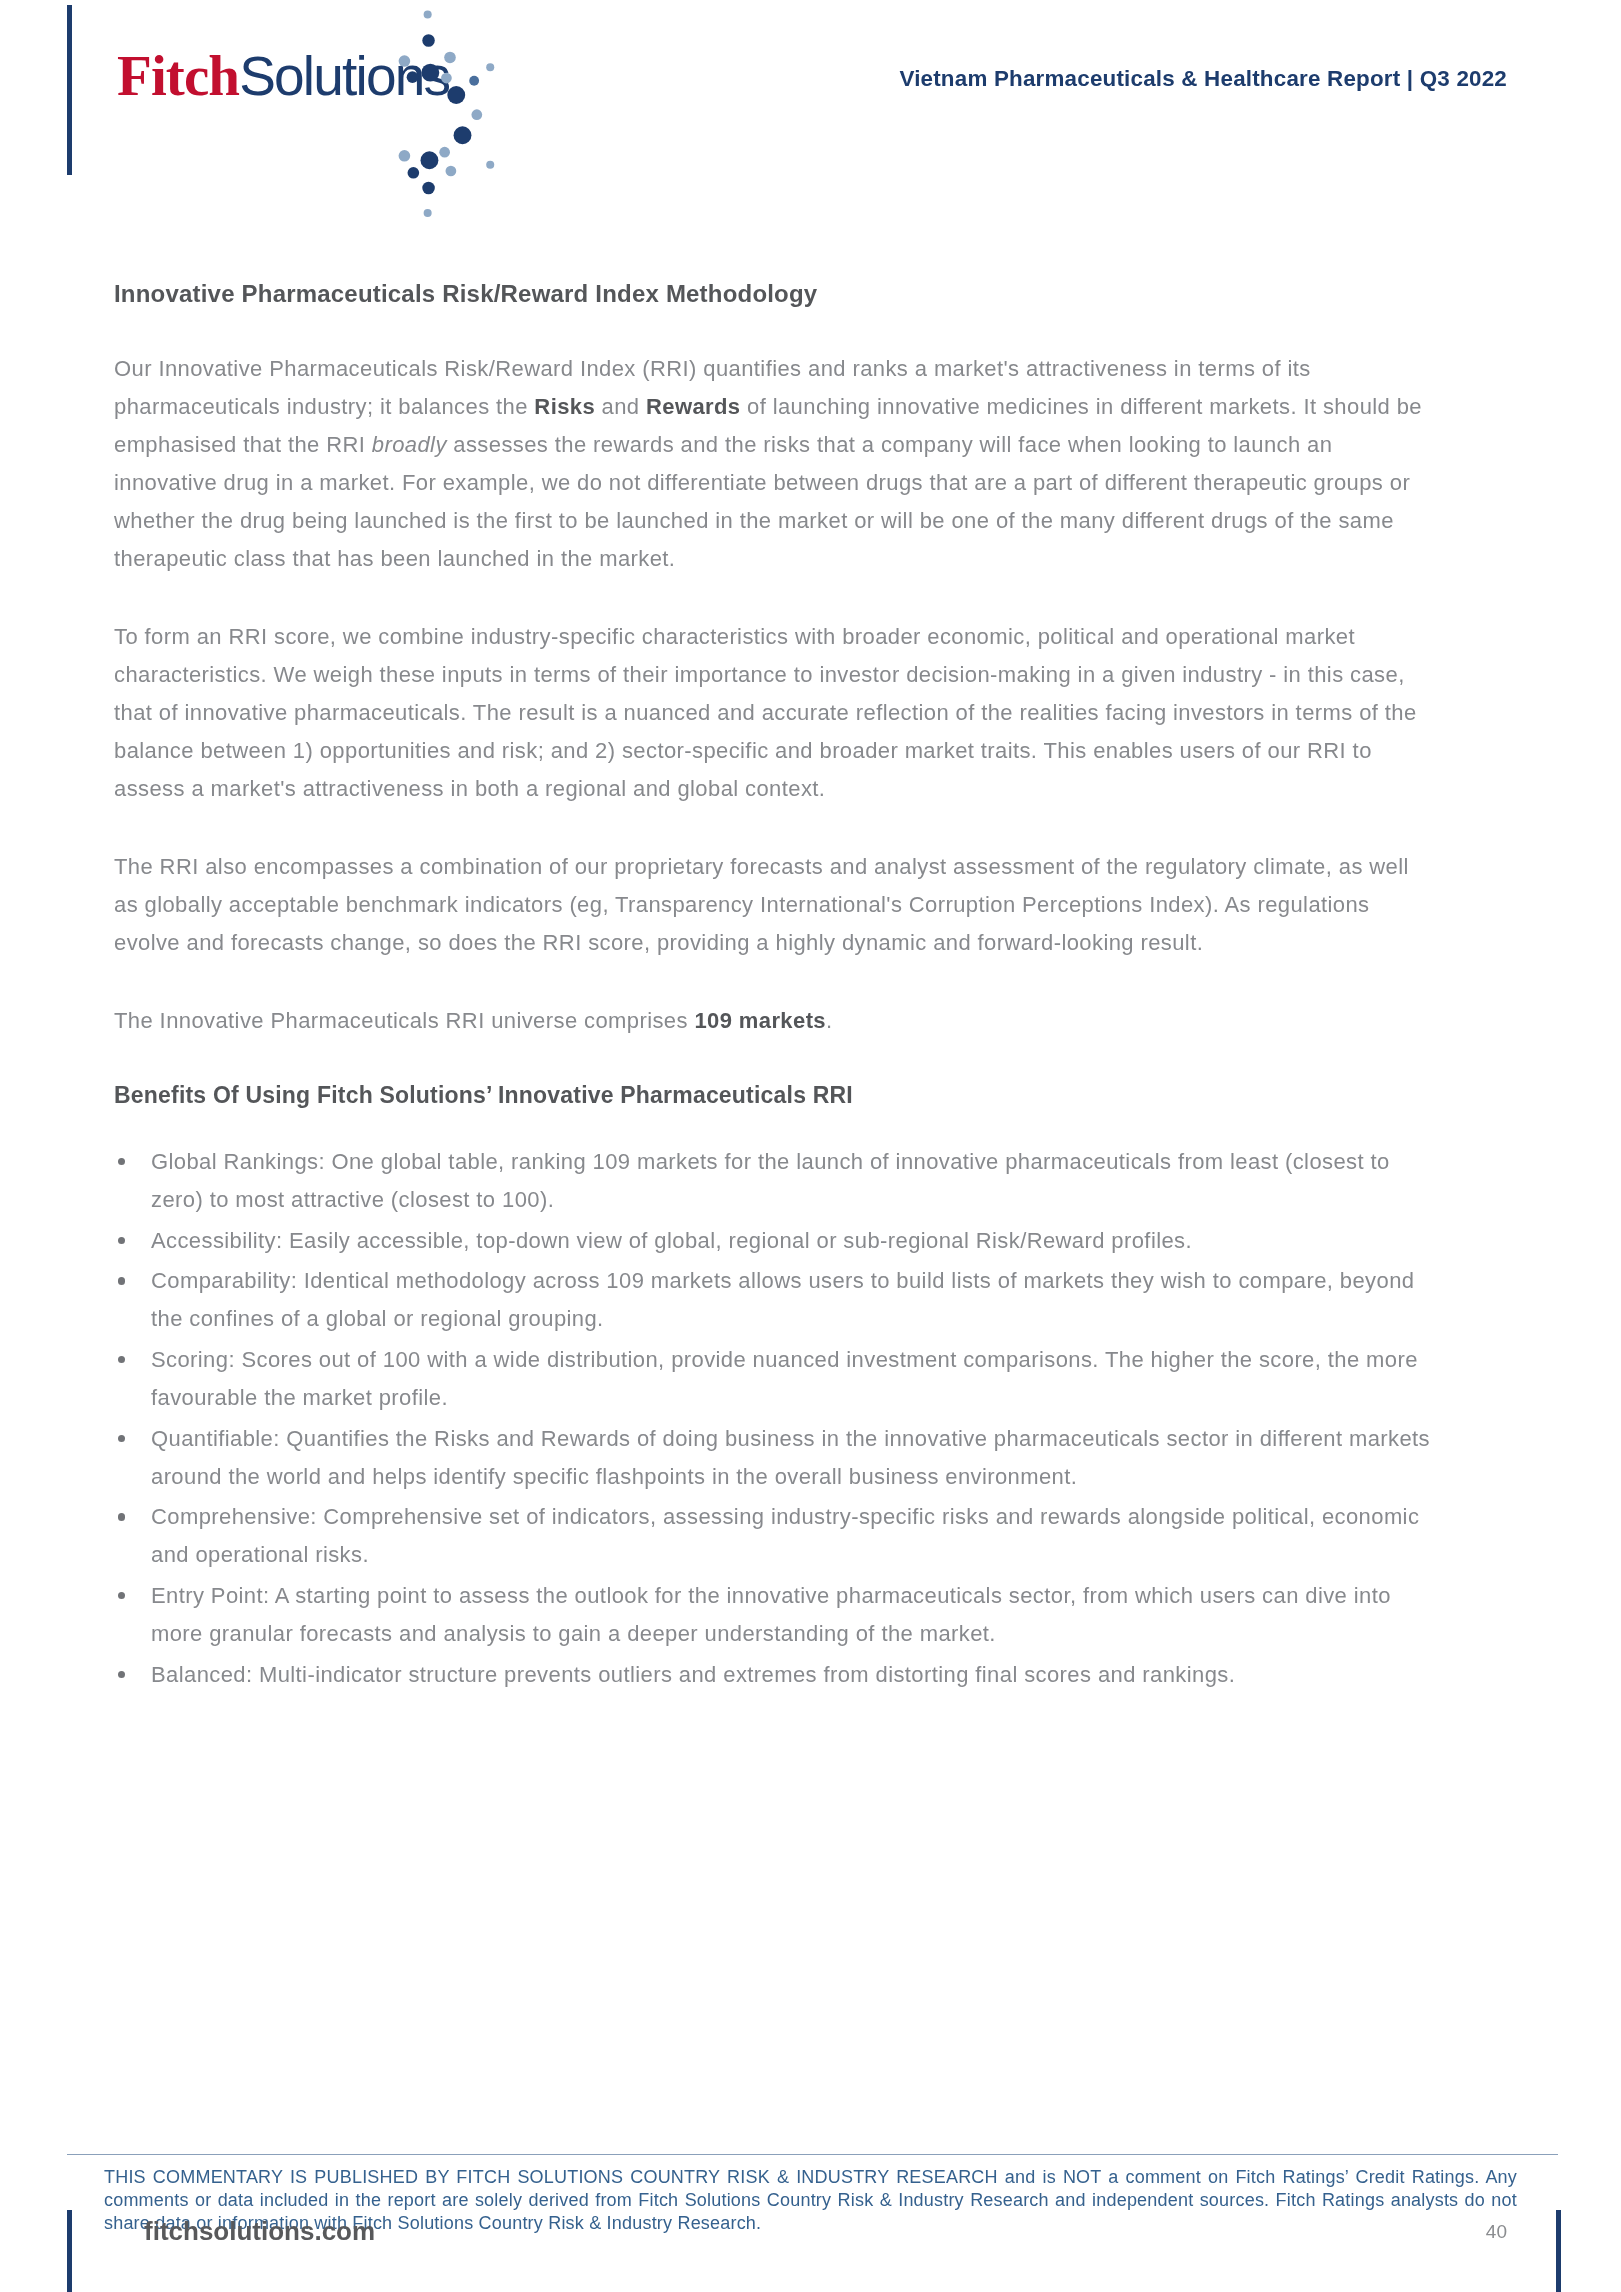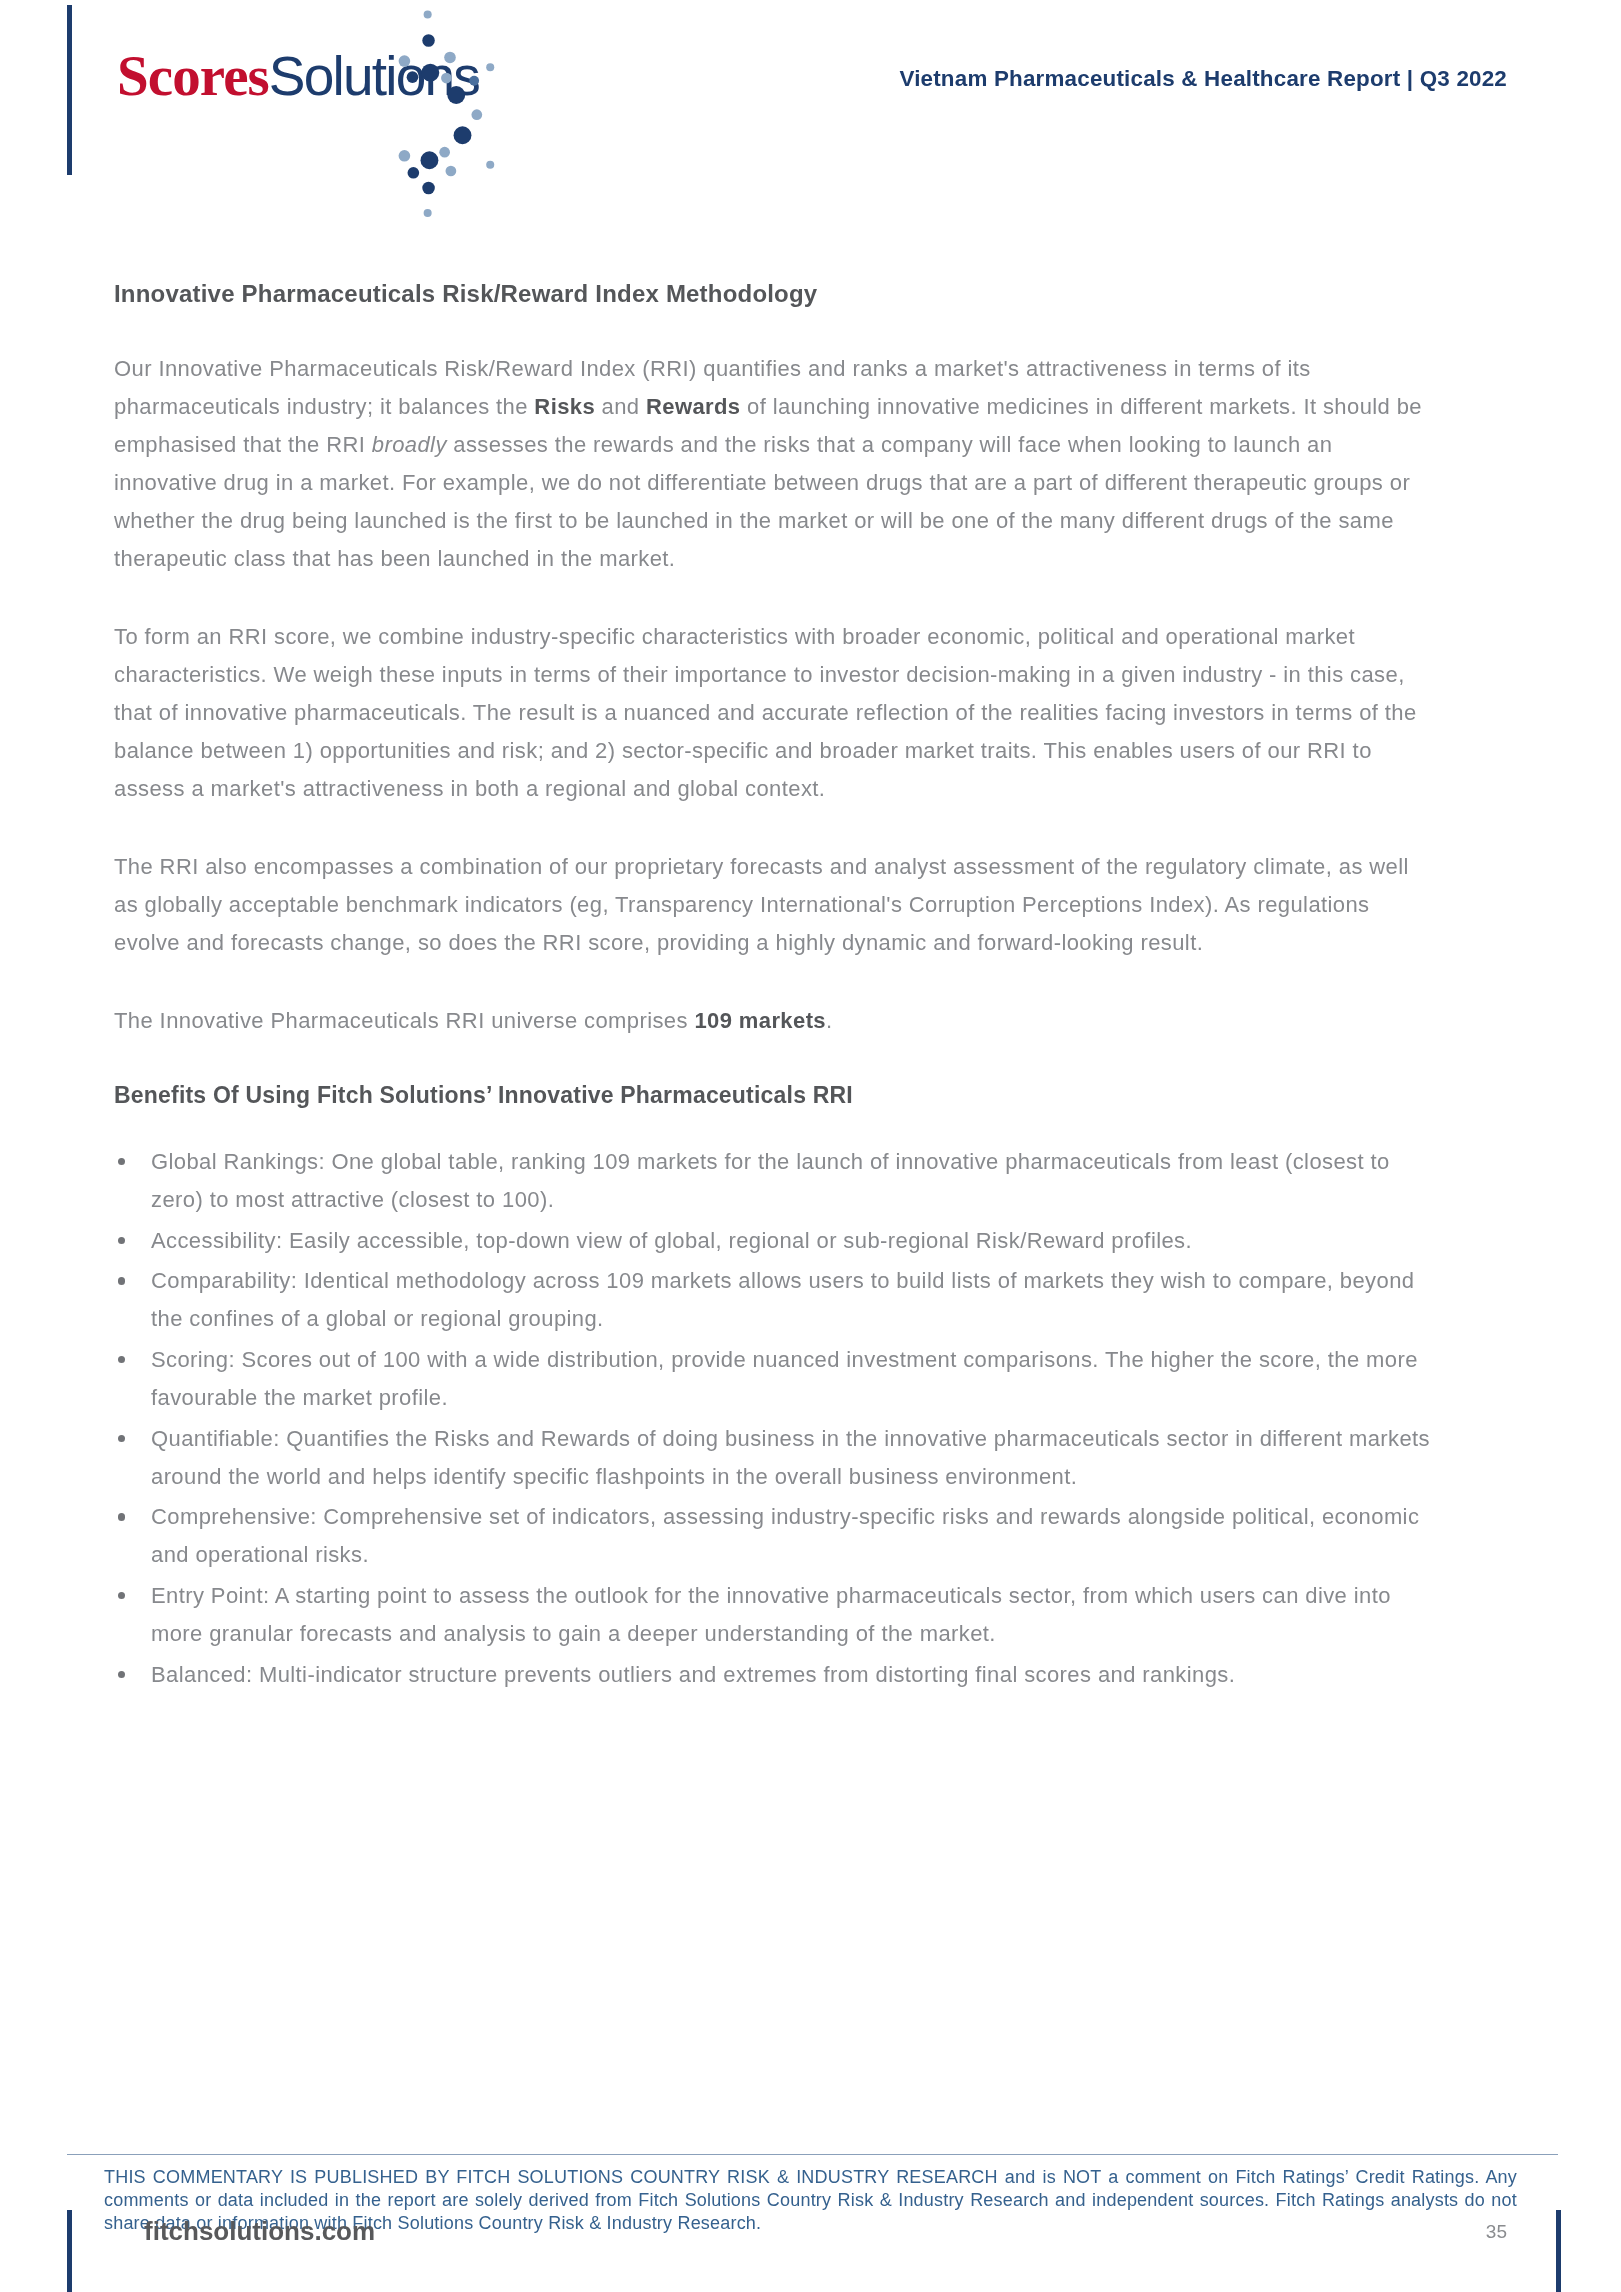--- a/index.html
+++ b/index.html
@@ -43,21 +43,21 @@
   .page-num{position:absolute;right:114px;top:2221px;font-size:19px;color:#8a8c8f;}
 </style>
 </head>
 <body>
 
 <div class="page">
 
   <div class="top-bar"></div>
 
   <div class="logo">
-    <span class="logo-fitch">Scores</span><span class="logo-solutions">Solutions</span>
+    <span class="logo-fitch">Fitch</span><span class="logo-solutions">Solutions</span>
   </div>
 
   <svg class="logo-dots" viewBox="0 0 132 250" aria-hidden="true">
     <circle cx="41" cy="16" r="4.5" fill="#8ea9c6"></circle>
     <circle cx="42" cy="45" r="7" fill="#1d3c6d"></circle>
     <circle cx="15" cy="68" r="6.5" fill="#8ea9c6"></circle>
     <circle cx="66" cy="64" r="6.5" fill="#8ea9c6"></circle>
     <circle cx="111" cy="75" r="4.5" fill="#8ea9c6"></circle>
     <circle cx="24" cy="86" r="6.5" fill="#1d3c6d"></circle>
     <circle cx="44" cy="81" r="10" fill="#1d3c6d"></circle>
@@ -106,16 +106,16 @@
 
         <li>Balanced: Multi-indicator structure prevents outliers and extremes from distorting final scores and rankings.</li>
       </ul>
   </div>
 
   <div class="footer-rule"></div>
   <div class="disclaimer">THIS COMMENTARY IS PUBLISHED BY FITCH SOLUTIONS COUNTRY RISK &amp; INDUSTRY RESEARCH and is NOT a comment on Fitch Ratings’ Credit Ratings. Any comments or data included in the report are solely derived from Fitch Solutions Country Risk &amp; Industry Research and independent sources. Fitch Ratings analysts do not share data or information with Fitch Solutions Country Risk &amp; Industry Research.</div>
   <div class="footer-bar-left"></div>
   <div class="footer-bar-right"></div>
   <a class="site" href="#">fitchsolutions.com</a>
-  <div class="page-num">35</div>
+  <div class="page-num">40</div>
 
 </div>
 
 
 </body></html>

